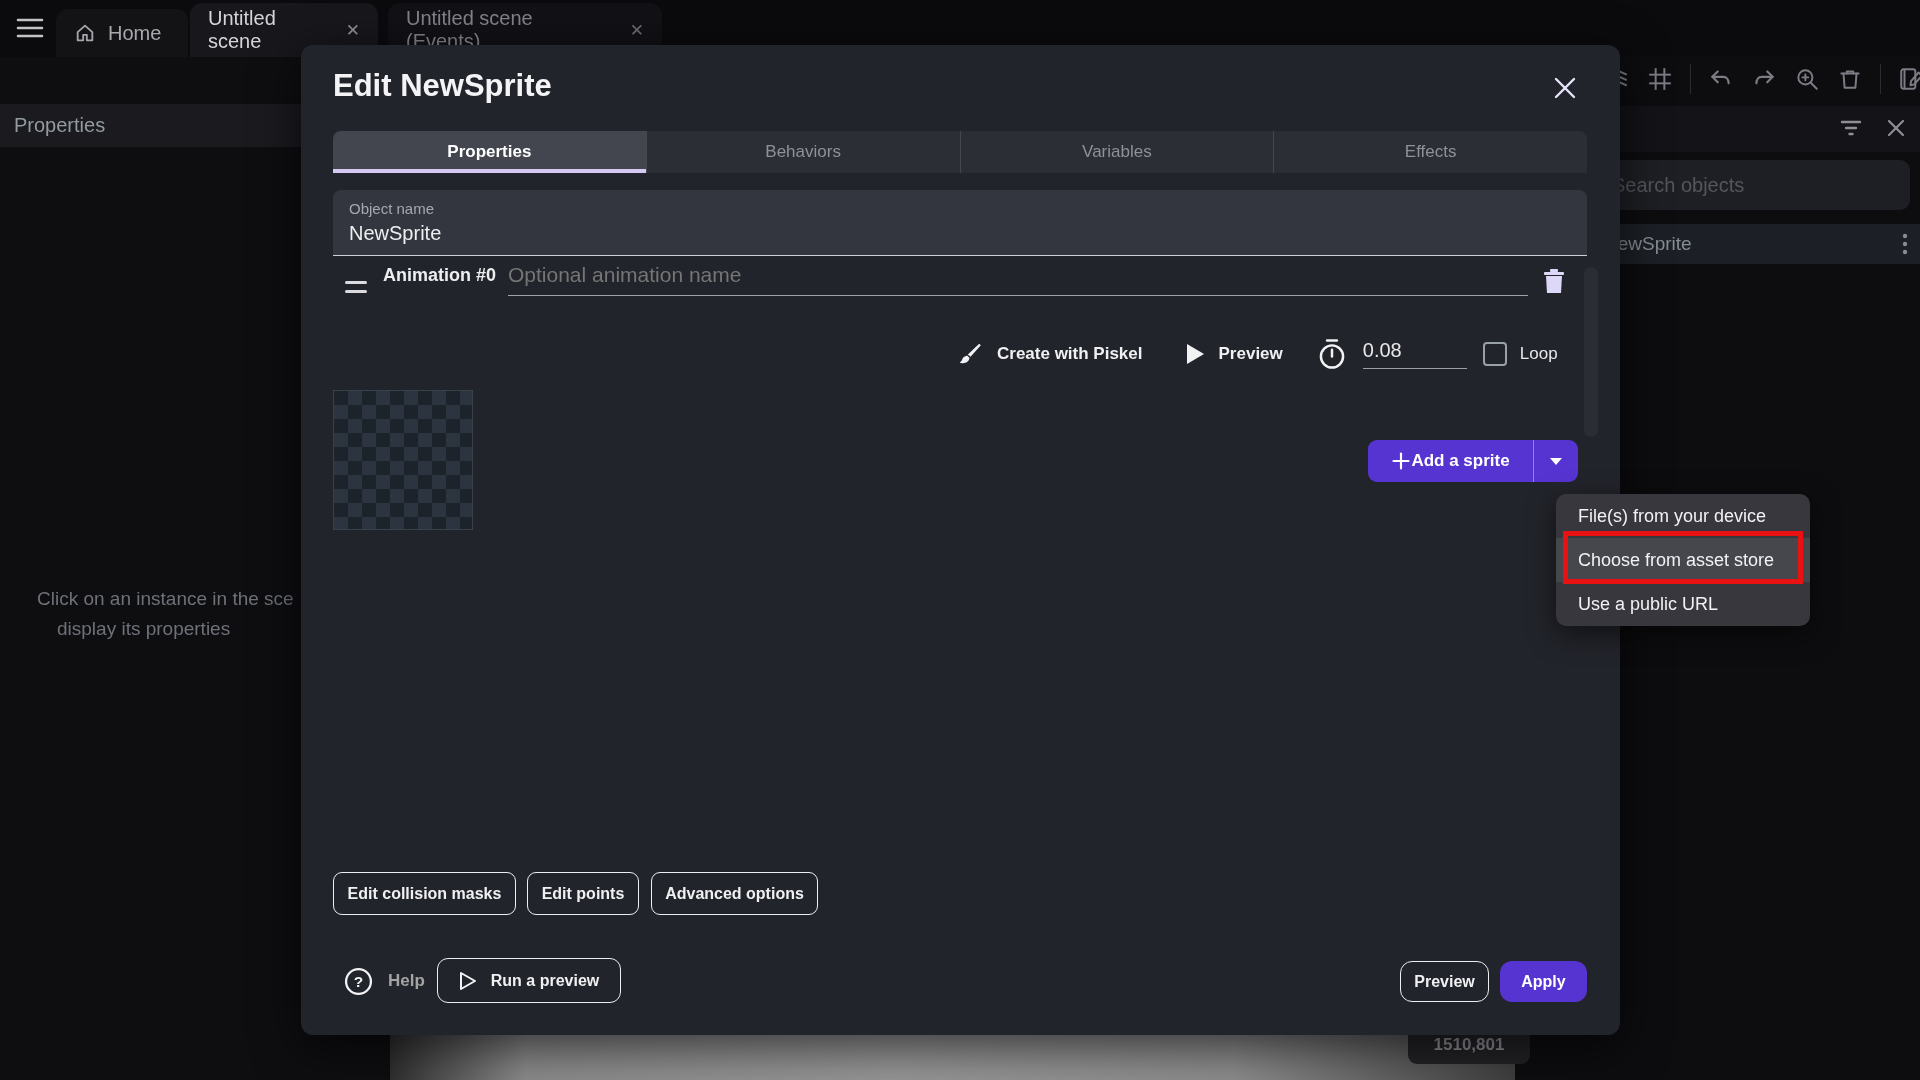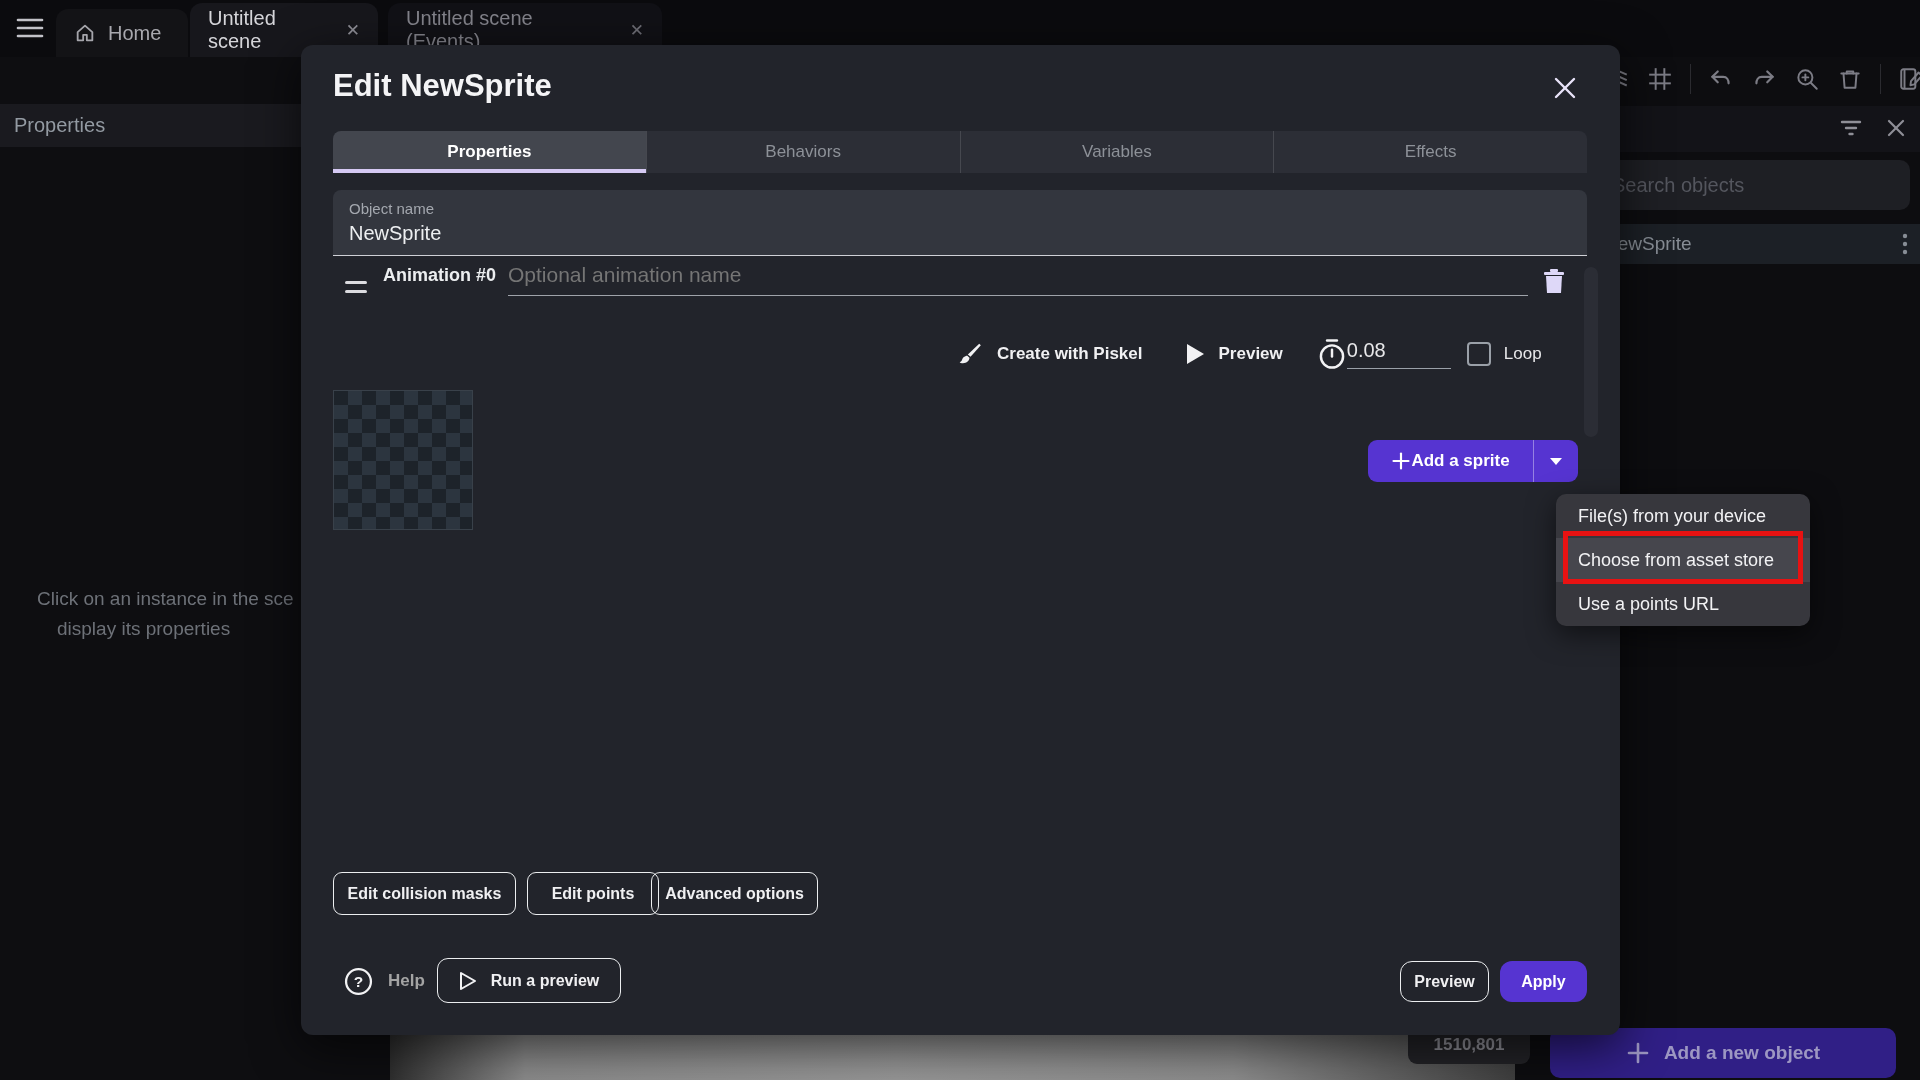--- a/index.html
+++ b/index.html
@@ -183,29 +183,20 @@
     <span style="color:#878d95;font-size:19px;flex:1;">NewSprite</span>
     <svg width="6" height="22" viewBox="0 0 6 22">
       <g fill="#878d95">
           <circle cx="3" cy="3" r="2.2"></circle>
           <circle cx="3" cy="11" r="2.2"></circle>
           <circle cx="3" cy="19" r="2.2"></circle>
         </g>
     </svg>
   </div>
 
-  <div class="abs flex" style="left:1550px;top:1028px;width:346px;height:50px;background:#301f86;border-radius:10px;justify-content:center;gap:14px;">
-    <svg width="24" height="24" viewBox="0 0 24 24">
-      <g stroke="#9d97c2" stroke-width="2.6" stroke-linecap="round">
-          <line x1="12" y1="3" x2="12" y2="21"></line>
-          <line x1="3" y1="12" x2="21" y2="12"></line>
-        </g>
-    </svg>
-    <span style="color:#9d97c2;font-size:19px;font-weight:bold;">Add a new object</span>
-  </div>
 
   <div id="dialog" class="abs">
 
     <div class="abs" style="left:32px;top:23px;font-size:31px;font-weight:bold;color:#f4f4f6;">Edit NewSprite</div>
 
     <svg class="abs" style="right:42px;top:30px;" width="26" height="26" viewBox="0 0 26 26">
       <g stroke="#e9e3f9" stroke-width="2.4" stroke-linecap="round">
         <line x1="4" y1="4" x2="22" y2="22"></line>
           <line x1="22" y1="4" x2="4" y2="22"></line>
       </g>
@@ -265,21 +256,21 @@
         </svg>
         <span style="color:#f0f0f2;font-size:17px;font-weight:bold;">Preview</span>
       </div>
       <svg style="margin-left:34px;" width="30" height="32" viewBox="0 0 24 26">
         <g fill="none" stroke="#f2f2f4" stroke-width="2" stroke-linecap="round">
           <circle cx="12" cy="15" r="9"></circle>
           <line x1="12" y1="15" x2="12" y2="9.5"></line>
           <line x1="8" y1="2" x2="16" y2="2"></line>
         </g>
       </svg>
-      <div style="width:104px;border-bottom:1px solid #9aa0a8;padding-bottom:6px;">
+      <div style="margin-left:16px;width:104px;border-bottom:1px solid #9aa0a8;padding-bottom:6px;">
         <input style="background: transparent; border: none; color: rgb(232, 232, 234); font-size: 20px; width: 100%; font-family: &quot;Liberation Sans&quot;, sans-serif;" value="0.08">
       </div>
       <div style="margin-left:16px;width:24px;height:24px;border:2px solid #9aa0a8;border-radius:4px;"></div>
       <span style="margin-left:13px;color:#e8e8ea;font-size:17px;">Loop</span>
     </div>
 
     <div class="abs checker" style="left:32px;top:345px;width:140px;height:140px;"></div>
 
     <div class="abs flex" style="left:1067px;top:395px;width:210px;height:42px;background:#5634d1;border-radius:9px;overflow:hidden;align-items:stretch;">
       <div class="flex" style="flex:1;justify-content:center;">
@@ -295,21 +286,21 @@
       <div class="flex" style="width:44px;justify-content:center;">
         <svg width="14" height="9" viewBox="0 0 14 9">
           <polygon points="1,1 13,1 7,8" fill="#ffffff"></polygon>
         </svg>
       </div>
     </div>
 
     <button class="btn-outline abs" style="left:32px;top:827px;width:183px;height:43px;">
         <span>Edit collision masks</span>
       </button>
-    <button class="btn-outline abs" style="left:226px;top:827px;width:132px;height:43px;justify-content:center;">
+    <button class="btn-outline abs" style="left:226px;top:827px;width:112px;height:43px;justify-content:center;">
         <span>Edit points</span>
       </button>
     <button class="btn-outline abs" style="left:350px;top:827px;width:167px;height:43px;">
         <span>Advanced options</span>
       </button>
 
 
     <div class="abs flex" style="left:43px;top:913px;height:46px;gap:15px;">
       <svg width="29" height="29" viewBox="0 0 28 28">
         <circle cx="14" cy="14" r="12" fill="none" stroke="#f2f2f4" stroke-width="2.2"></circle>
@@ -333,19 +324,19 @@
   </div>
 
   <div id="sprite-menu" class="abs">
     <div class="menu-item">
         <span>File(s) from your device</span>
       </div>
     <div class="menu-item hl">
         <span>Choose from asset store</span>
       </div>
     <div class="menu-item">
-        <span>Use a points URL</span>
+        <span>Use a public URL</span>
       </div>
   </div>
 
   <div id="annotation-box" class="abs"></div>
 
 </div>
 
 </body></html>

